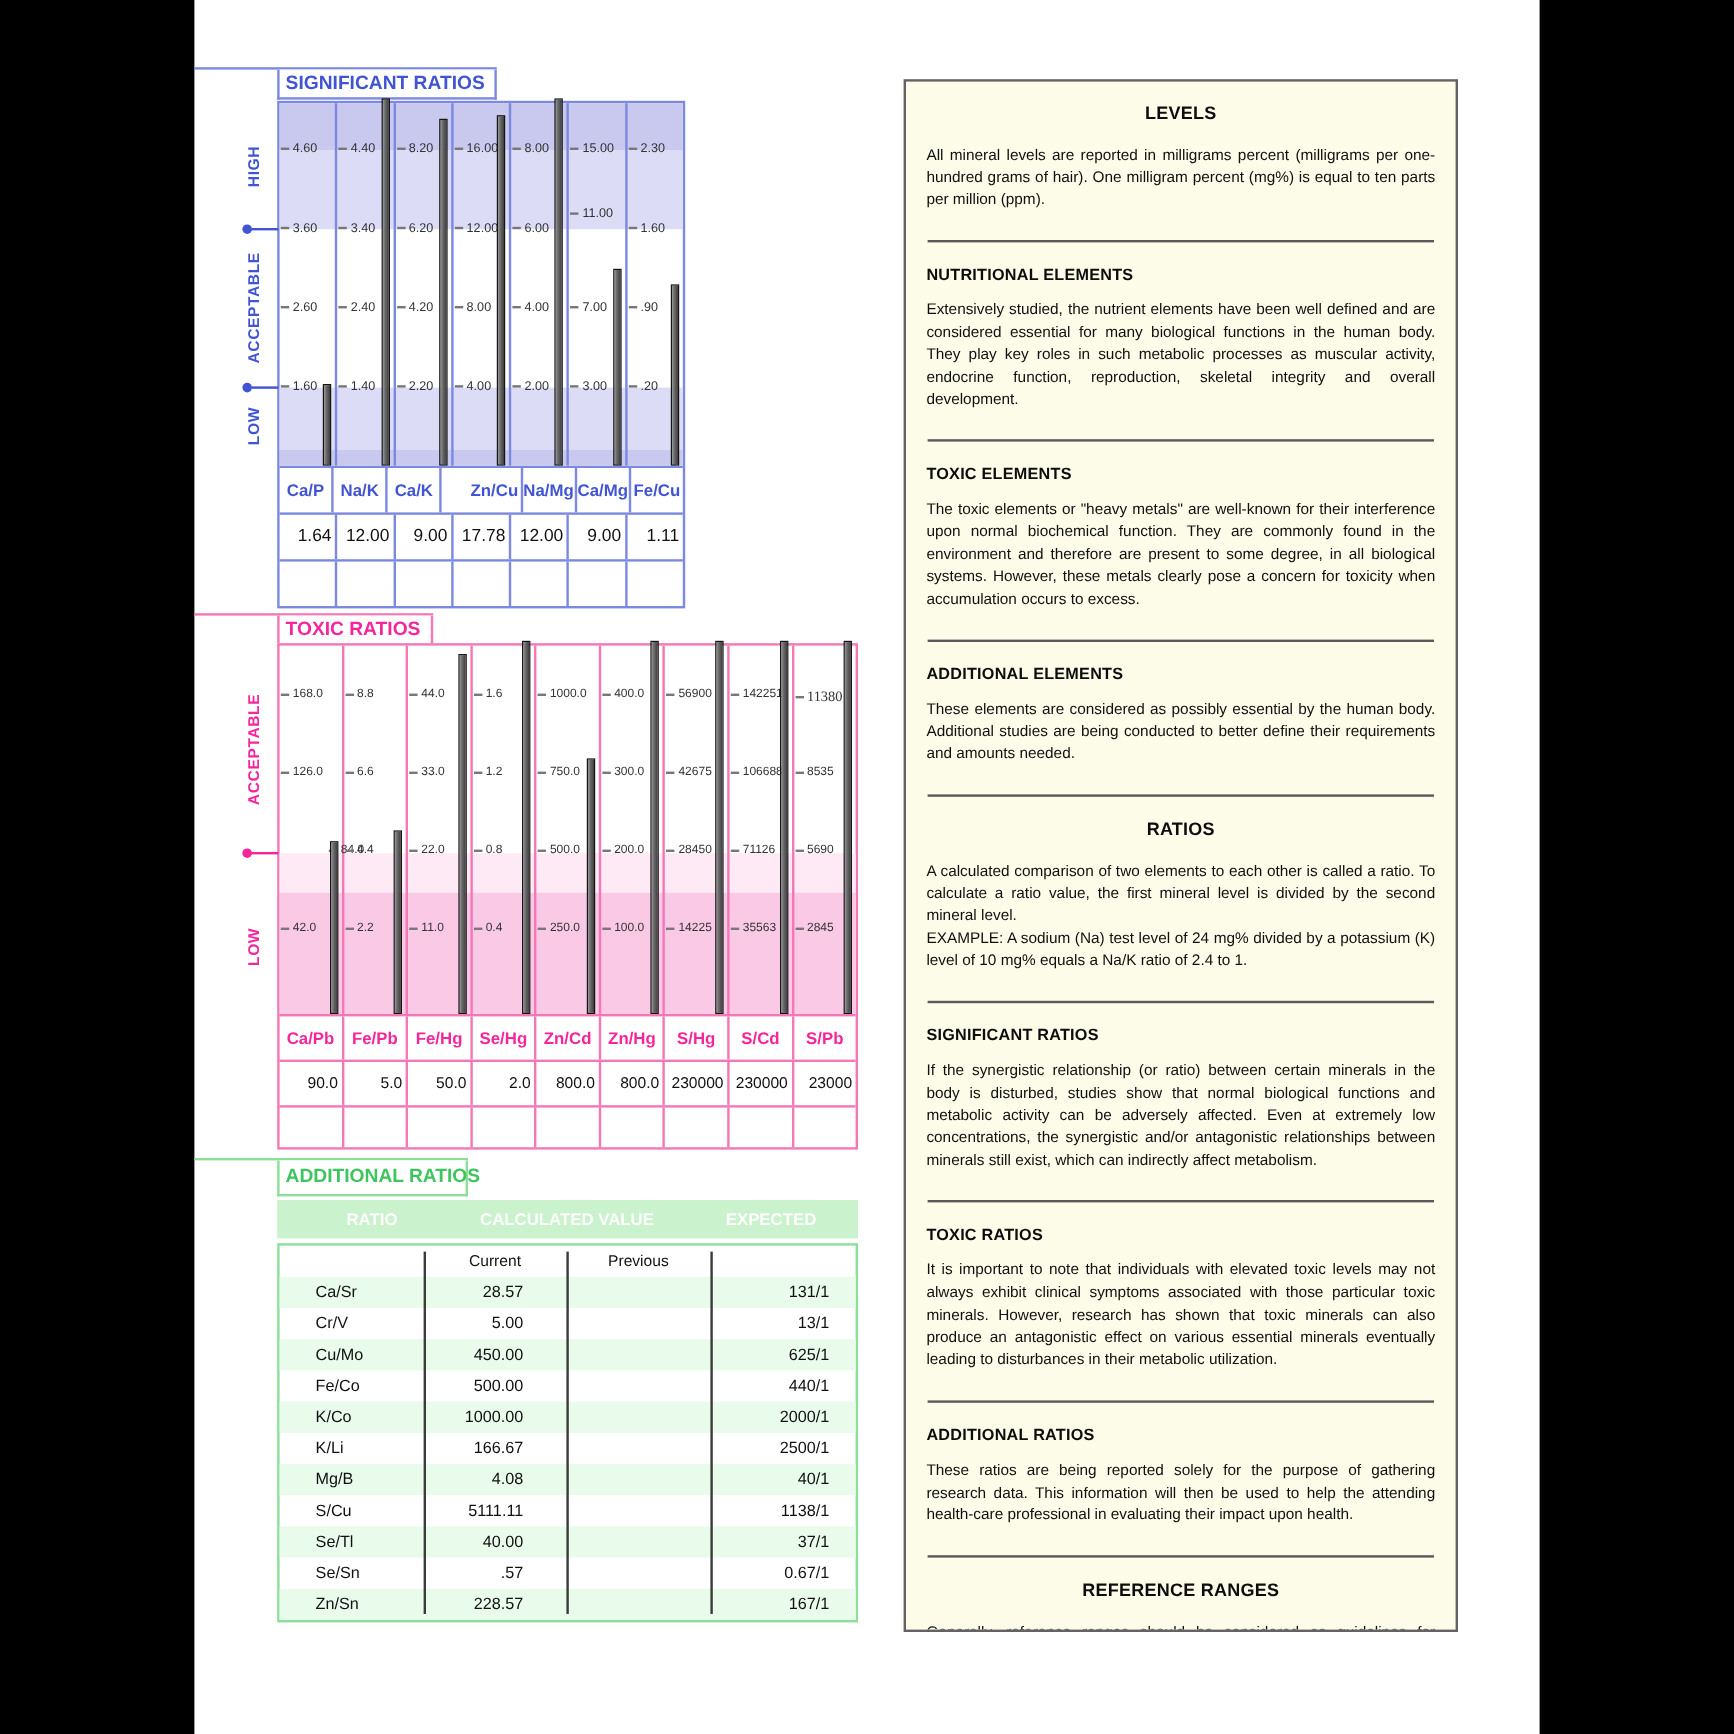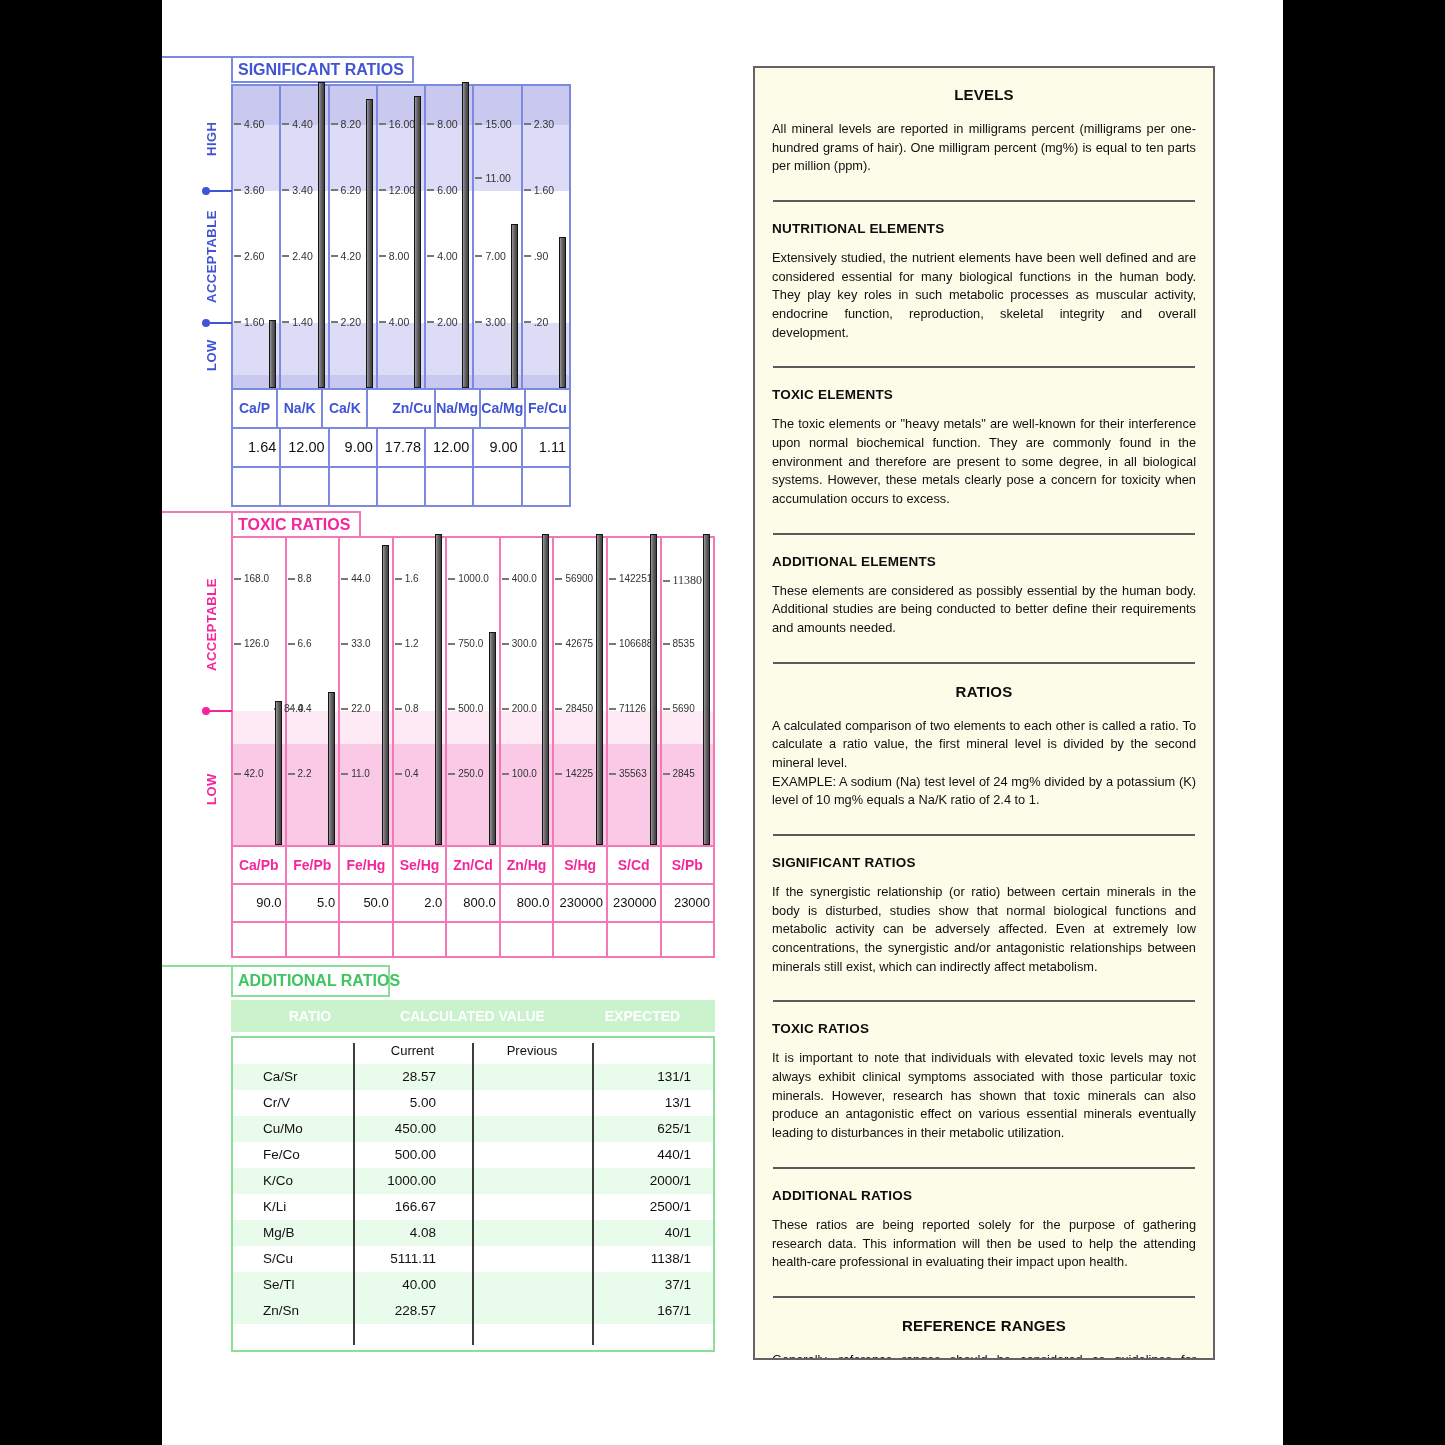--- a/index.html
+++ b/index.html
@@ -550,20 +550,26 @@
           <div class="c-cur">5111.11</div>
           <div class="c-prev"></div>
           <div class="c-exp">1138/1</div>
         </div>
         <div class="ar-row stripe">
           <div class="c-ratio">Se/Tl</div>
           <div class="c-cur">40.00</div>
           <div class="c-prev"></div>
           <div class="c-exp">37/1</div>
         </div>
+        <div class="ar-row">
+          <div class="c-ratio">Se/Sn</div>
+          <div class="c-cur">.57</div>
+          <div class="c-prev"></div>
+          <div class="c-exp">0.67/1</div>
+        </div>
         <div class="ar-row stripe">
           <div class="c-ratio">Zn/Sn</div>
           <div class="c-cur">228.57</div>
           <div class="c-prev"></div>
           <div class="c-exp">167/1</div>
         </div>
       </div>
     <div class="ar-sep" id="sep1"></div>
     <div class="ar-sep" id="sep2"></div>
     <div class="ar-sep" id="sep3"></div>

